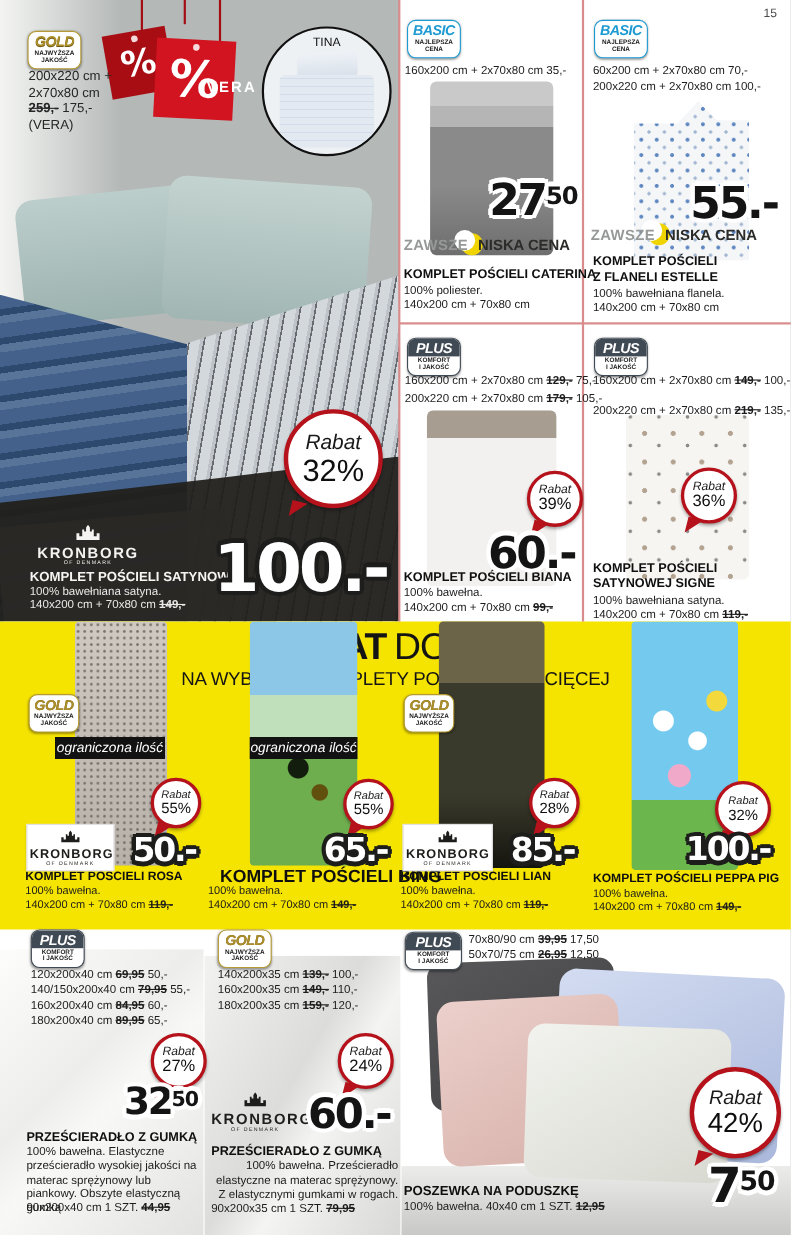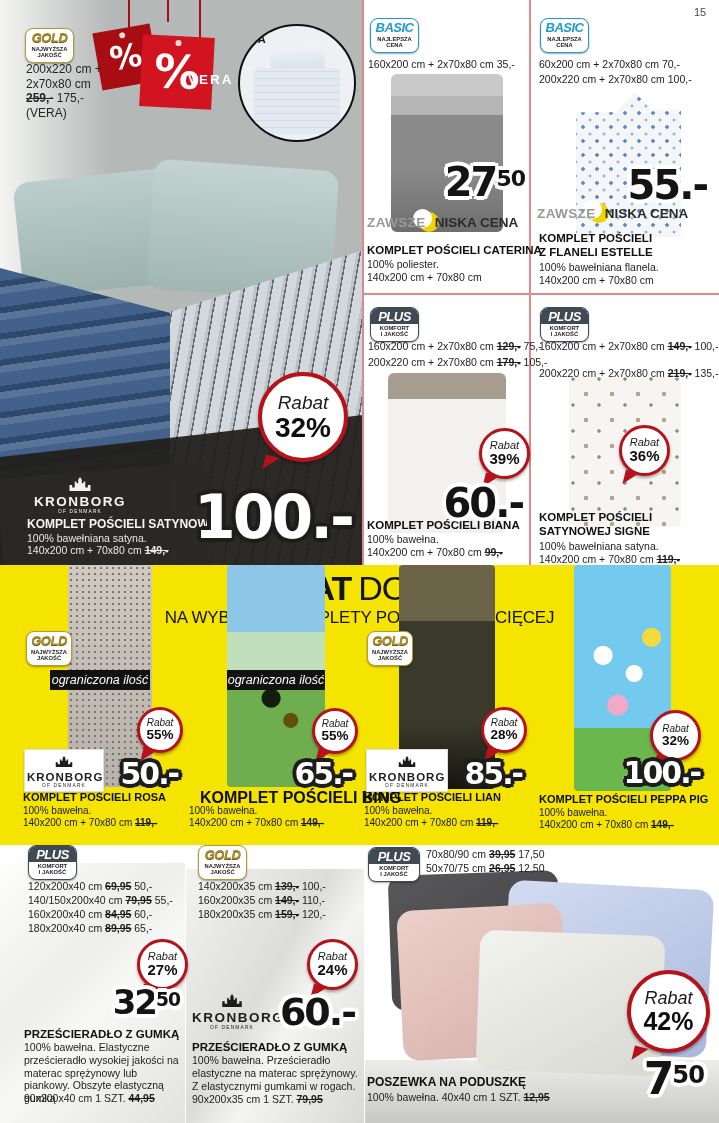--- a/index.html
+++ b/index.html
@@ -19,21 +19,21 @@
   .badge-gold{border:1.5px solid #b59a33;}
   .badge-gold .b-title{color:#ab8d2a;text-shadow:0 .5px 0 #6e5a12;}
 
   
   .rabat{position:absolute;background:#fff;border:3px solid #b5121b;border-radius:50%;
          display:flex;flex-direction:column;align-items:center;justify-content:center;
          box-shadow:0 2px 3px rgba(0,0,0,.35);z-index:8;}
   .rabat::after{content:"";position:absolute;left:2px;bottom:-13px;width:0;height:0;
          border-top:15px solid #b5121b;border-right:14px solid transparent;transform:rotate(14deg);}
   .rabat .r-label{font-style:italic;color:#1a1a1a;}
-  .rabat .r-value{font-weight:bold;color:#0e0e0e;}
+  .rabat .r-value{font-weight:normal;color:#0e0e0e;}
   .rabat-xs{width:40px;height:40px;}  .rabat-xs .r-label{font-size:10px;line-height:10px;} .rabat-xs .r-value{font-size:13.5px;line-height:14px;}
   .rabat-sm{width:45px;height:45px;}  .rabat-sm .r-label{font-size:11px;line-height:11px;} .rabat-sm .r-value{font-size:15px;line-height:16px;}
   .rabat-lg{width:75px;height:75px;border-width:4px;}  .rabat-lg .r-label{font-size:18px;line-height:19px;} .rabat-lg .r-value{font-size:25px;line-height:26px;}
   .rabat-xl{width:82px;height:82px;border-width:4px;}  .rabat-xl .r-label{font-size:19px;line-height:20px;} .rabat-xl .r-value{font-size:28px;line-height:29px;}
 
   
   .price{position:absolute;font-family:"DejaVu Sans",sans-serif;font-weight:bold;letter-spacing:-2px;
          text-align:right;z-index:9;line-height:1;}
   .out-w{color:#141414;text-shadow:-3px -3px 0 #fff,3px -3px 0 #fff,-3px 3px 0 #fff,3px 3px 0 #fff,-4px 0 0 #fff,4px 0 0 #fff,0 -4px 0 #fff,0 4px 0 #fff;}
   .out-b{color:#fff;text-shadow:-3px -3px 0 #1d1d1b,3px -3px 0 #1d1d1b,-3px 3px 0 #1d1d1b,3px 3px 0 #1d1d1b,-4px 0 0 #1d1d1b,4px 0 0 #1d1d1b,0 -4px 0 #1d1d1b,0 4px 0 #1d1d1b;}
@@ -113,21 +113,21 @@
     <div class="abs" style="left:26px;top:62px;font-size:12px;line-height:14.5px;color:#262626;z-index:5;">
       <div>200x220 cm +</div>
       <div>2x70x80 cm</div>
       <div><span class="old">259,-</span> <span class="new">175,-</span></div>
       <div>(VERA)</div>
     </div>
 
     <div class="abs" style="left:188px;top:72px;color:#fff;font-weight:bold;font-size:13.5px;letter-spacing:2px;z-index:5;">VERA</div>
 
     <div class="abs" style="left:238px;top:24px;width:114px;height:114px;border-radius:50%;background:#eef1f4;border:2.5px solid #101010;overflow:hidden;z-index:5;">
-      <div class="abs" style="left:0;top:7px;width:100%;text-align:left;font-weight:bold;font-size:11px;color:#111;">TINA</div>
+      <div class="abs" style="left:0;top:7px;width:100%;text-align:center;font-weight:normal;font-size:11px;color:#111;">TINA</div>
       <div class="abs" style="left:30px;top:22px;width:55px;height:24px;border-radius:6px;transform:rotate(-3deg);background:linear-gradient(#eef2f7,#d7dfe9);"></div>
       <div class="abs" style="left:14px;top:42px;width:86px;height:66px;border-radius:6px;background:repeating-linear-gradient(0deg,#e3e9f1 0 6px,#d3dce8 6px 7px),repeating-linear-gradient(90deg,rgba(255,255,255,.5) 0 6px,rgba(190,200,215,.5) 6px 7px);"></div>
     </div>
 
     <div class="rabat rabat-xl" style="left:258px;top:372px">
       <span class="r-label">Rabat</span>
       <span class="r-value">32%</span>
     </div>
 
     <div class="price out-b" style="left:180px;top:487px;width:172px;font-size:60px;letter-spacing:-3px;">100.-</div>
@@ -353,21 +353,21 @@
     </div>
     <div class="kron kron-dark" style="left:192px;top:148px;width:80px;">
       <svg width="26" height="13" viewBox="0 0 26 16">
           <path d="M1 16 L1 9 L4 9 L4 12 L7 12 L7 5 L9 5 L9 7 L11 7 L11 3 L13 0 L15 3 L15 7 L17 7 L17 5 L19 5 L19 12 L22 12 L22 9 L25 9 L25 16 Z" fill="currentColor"></path>
         </svg>
       <div class="kname">KRONBORG</div>
       <div class="ksub">OF DENMARK</div>
     </div>
     <div class="price out-w" style="left:278px;top:148px;width:77px;font-size:38px;">60.-</div>
     <div class="pname" style="left:192px;top:196px;">PRZEŚCIERADŁO Z GUMKĄ</div>
-    <div class="ptext" style="left:192px;top:209px;width:170px;">100% bawełna. Prześcieradło elastyczne na materac sprężynowy. Z elastycznymi gumkami w rogach.</div>
+    <div class="ptext" style="left:192px;top:209px;width:170px;text-align:right;">100% bawełna. Prześcieradło elastyczne na materac sprężynowy. Z elastycznymi gumkami w rogach.</div>
     <div class="sline" style="left:192px;top:248px;"><span>90x200x35 cm</span> <span class="new">1 SZT.</span> <span class="old">79,95</span></div>
 
     <div class="abs" style="left:365px;top:215px;width:354px;height:63px;background:linear-gradient(#ececea,#c8c8c6);"></div>
     <div class="pimg" style="left:390px;top:28px;width:170px;height:135px;border-radius:14px;transform:rotate(-2deg);background:linear-gradient(150deg,#58585a,#3f3f41);"></div>
     <div class="pimg" style="left:505px;top:40px;width:205px;height:168px;border-radius:16px;transform:rotate(3deg);background:linear-gradient(150deg,#d3dcf1,#aab8dc);"></div>
     <div class="pimg" style="left:400px;top:62px;width:165px;height:150px;border-radius:16px;transform:rotate(-3deg);background:linear-gradient(150deg,#ecd0cb,#d6afa9);"></div>
     <div class="pimg" style="left:478px;top:88px;width:185px;height:140px;border-radius:16px;transform:rotate(2deg);background:linear-gradient(150deg,#f2f3ee,#d7d9d1);"></div>
     <div class="badge badge-plus" style="left:368px;top:2px;width:50px;z-index:6;">
       <div class="b-title">PLUS</div>
       <div class="b-sub">

